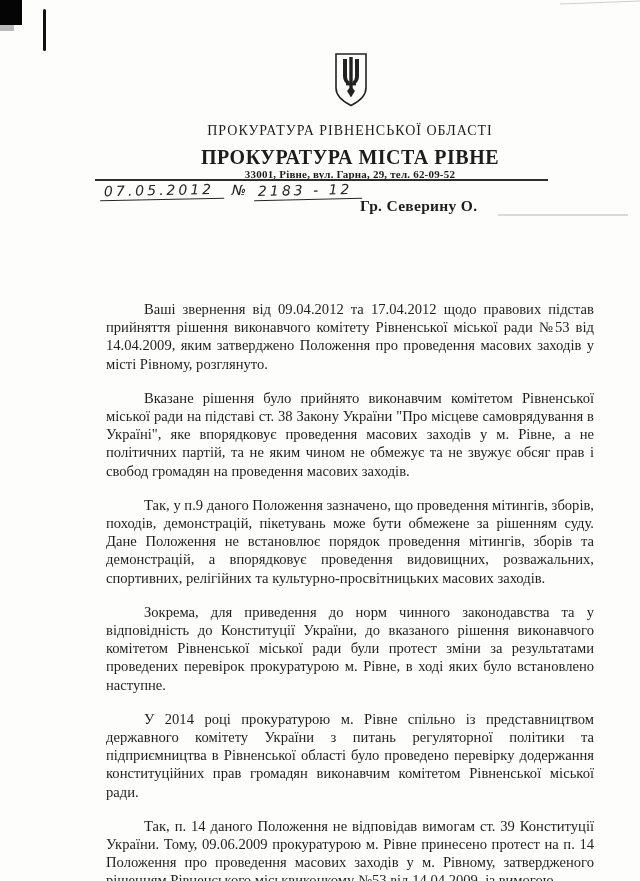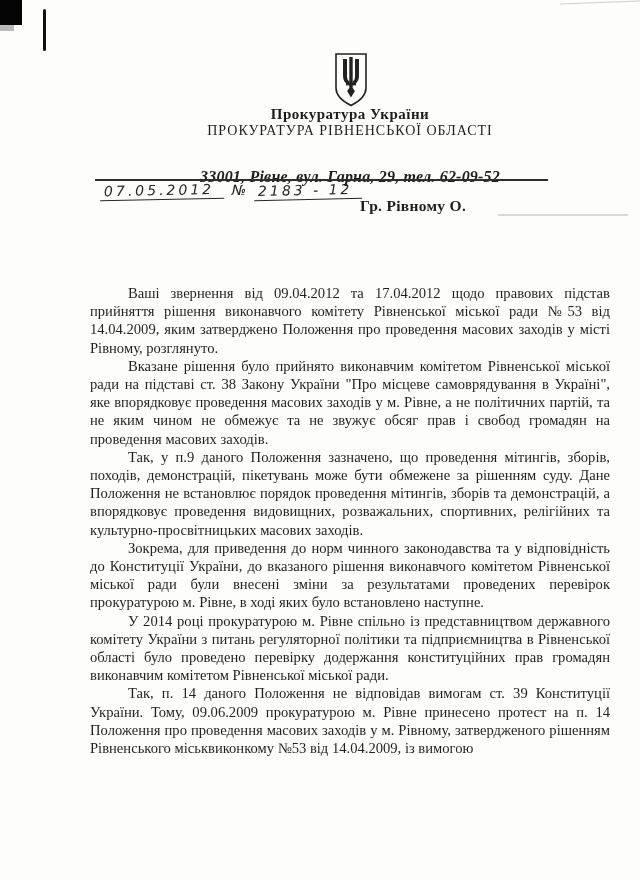--- a/index.html
+++ b/index.html
@@ -13,39 +13,39 @@
   .pen-stroke{position:absolute;left:43px;top:9px;width:3px;height:42px;background:#111;border-radius:2px;}
   .edge-smudge{position:absolute;right:0;top:2px;width:80px;height:1px;background:#bbb;transform:rotate(-2deg);opacity:.7;}
   .addr-smudge{position:absolute;left:498px;top:214px;width:130px;height:2px;background:#d9d9d6;}
 
   
   .emblem{position:absolute;left:332px;top:52px;width:38px;height:57px;}
   .hdr{position:absolute;left:90px;width:520px;text-align:center;}
   .hdr-small{top:106px;font-size:15px;font-weight:bold;letter-spacing:.5px;}
   .hdr-oblast{top:123px;font-size:14px;letter-spacing:1px;white-space:nowrap;}
   .hdr-city{top:146px;font-size:20px;font-weight:bold;letter-spacing:.5px;white-space:nowrap;}
-  .hdr-addr{top:168px;font-size:16px;font-weight:bold;letter-spacing:.2px;font-style:italic;}
+  .hdr-addr{top:168px;font-size:11px;font-weight:bold;letter-spacing:.2px;}
   .hdr-rule{position:absolute;left:95px;top:179px;width:453px;height:2px;background:#2e2e2e;}
 
   
   .ref-row{position:absolute;left:100px;top:182px;font-size:14px;color:#222;}
   .handwrite{
     font-family:"DejaVu Sans", sans-serif;font-style:italic;letter-spacing:3px;
     display:inline-block;transform:rotate(-1.2deg);color:#262626;
   }
   .hw-underline{border-bottom:1.5px solid #262626;padding:0 10px 1px 4px;}
   .num-sign{display:inline-block;margin:0 4px;font-family:"DejaVu Sans", sans-serif;font-style:italic;color:#262626;}
   .addressee{position:absolute;left:360px;top:197px;font-size:15.5px;font-weight:bold;letter-spacing:.3px;}
 
   
   .letter-body{
     position:absolute;left:90px;top:284px;width:520px;
     font-size:14.6px;line-height:18.2px;text-align:justify;color:#1f1f1f;
   }
-  .letter-body p{margin:0;text-indent:38px;}
+  .letter-body p{margin:16px;text-indent:38px;}
 </style>
 </head>
 <body>
 
 <div class="page">
 
   <div class="corner-blob"></div>
   <div class="corner-blob2"></div>
   <div class="pen-stroke"></div>
   <div class="edge-smudge"></div>
@@ -54,34 +54,34 @@
   <div class="emblem">
     <svg width="38" height="57" viewBox="0 0 38 57" xmlns="http://www.w3.org/2000/svg">
       <path d="M4 2 H34 V36 Q34 46 19 53.5 Q4 46 4 36 Z" fill="none" stroke="#222" stroke-width="1.6"></path>
       <path d="M11 7 h4 v18 q0 3 2.5 4.5 v3.5 q-6.5 -2 -6.5 -9 Z" fill="#222"></path>
       <path d="M27 7 h-4 v18 q0 3 -2.5 4.5 v3.5 q6.5 -2 6.5 -9 Z" fill="#222"></path>
       <path d="M17.3 5 h3.4 v31 l2.2 3 -3.9 6.5 -3.9 -6.5 2.2 -3 Z" fill="#222"></path>
       <rect x="14" y="31" width="10" height="2.4" fill="#222"></rect>
     </svg>
   </div>
 
-  <div class="hdr hdr-small">Прокуратура України</div>
   <div class="hdr hdr-oblast">ПРОКУРАТУРА РІВНЕНСЬКОЇ ОБЛАСТІ</div>
+  <div class="hdr hdr-city">ПРОКУРАТУРА МІСТА РІВНЕ</div>
   <div class="hdr hdr-addr">33001, Рівне, вул. Гарна, 29,  тел. 62-09-52</div>
   <div class="hdr-rule"></div>
 
   <div class="ref-row">
     <span class="handwrite hw-underline">07.05.2012</span>
     <span class="num-sign">№</span>
     <span class="handwrite hw-underline">2183 - 12</span>
   </div>
-  <div class="addressee">Гр. Рівному О.</div>
+  <div class="addressee">Гр. Северину О.</div>
 
   <div class="letter-body">
     <p>Ваші звернення від 09.04.2012 та 17.04.2012 щодо правових підстав прийняття рішення виконавчого комітету Рівненської міської ради №53 від 14.04.2009, яким затверджено Положення про проведення масових заходів у місті Рівному, розглянуто.</p>
     <p>Вказане рішення було прийнято виконавчим комітетом Рівненської міської ради на підставі ст. 38 Закону України "Про місцеве самоврядування в Україні", яке впорядковує проведення масових заходів у м. Рівне, а не політичних партій, та не яким чином не обмежує та не звужує обсяг прав і свобод громадян на проведення масових заходів.</p>
     <p>Так, у п.9 даного Положення зазначено, що проведення мітингів, зборів, походів, демонстрацій, пікетувань може бути обмежене за рішенням суду. Дане Положення не встановлює порядок проведення мітингів, зборів та демонстрацій, а впорядковує проведення видовищних, розважальних, спортивних, релігійних та культурно-просвітницьких масових заходів.</p>
-    <p>Зокрема, для приведення до норм чинного законодавства та у відповідність до Конституції України, до вказаного рішення виконавчого комітетом Рівненської міської ради були внесені зміни за результатами проведених перевірок прокуратурою м. Рівне, в ході яких було встановлено наступне.</p>
+    <p>Зокрема, для приведення до норм чинного законодавства та у відповідність до Конституції України, до вказаного рішення виконавчого комітетом Рівненської міської ради були протест зміни за результатами проведених перевірок прокуратурою м. Рівне, в ході яких було встановлено наступне.</p>
     <p>У 2014 році прокуратурою м. Рівне спільно із представництвом державного комітету України з питань регуляторної політики та підприємництва в Рівненської області було проведено перевірку додержання конституційних прав громадян виконавчим комітетом Рівненської міської ради.</p>
     <p>Так, п. 14 даного Положення не відповідав вимогам ст. 39 Конституції України. Тому, 09.06.2009 прокуратурою м. Рівне принесено протест на п. 14 Положення про проведення масових заходів у м. Рівному, затвердженого рішенням Рівненського міськвиконкому №53 від 14.04.2009, із вимогою</p>
   </div>
 
 </div>
 
 </body></html>

